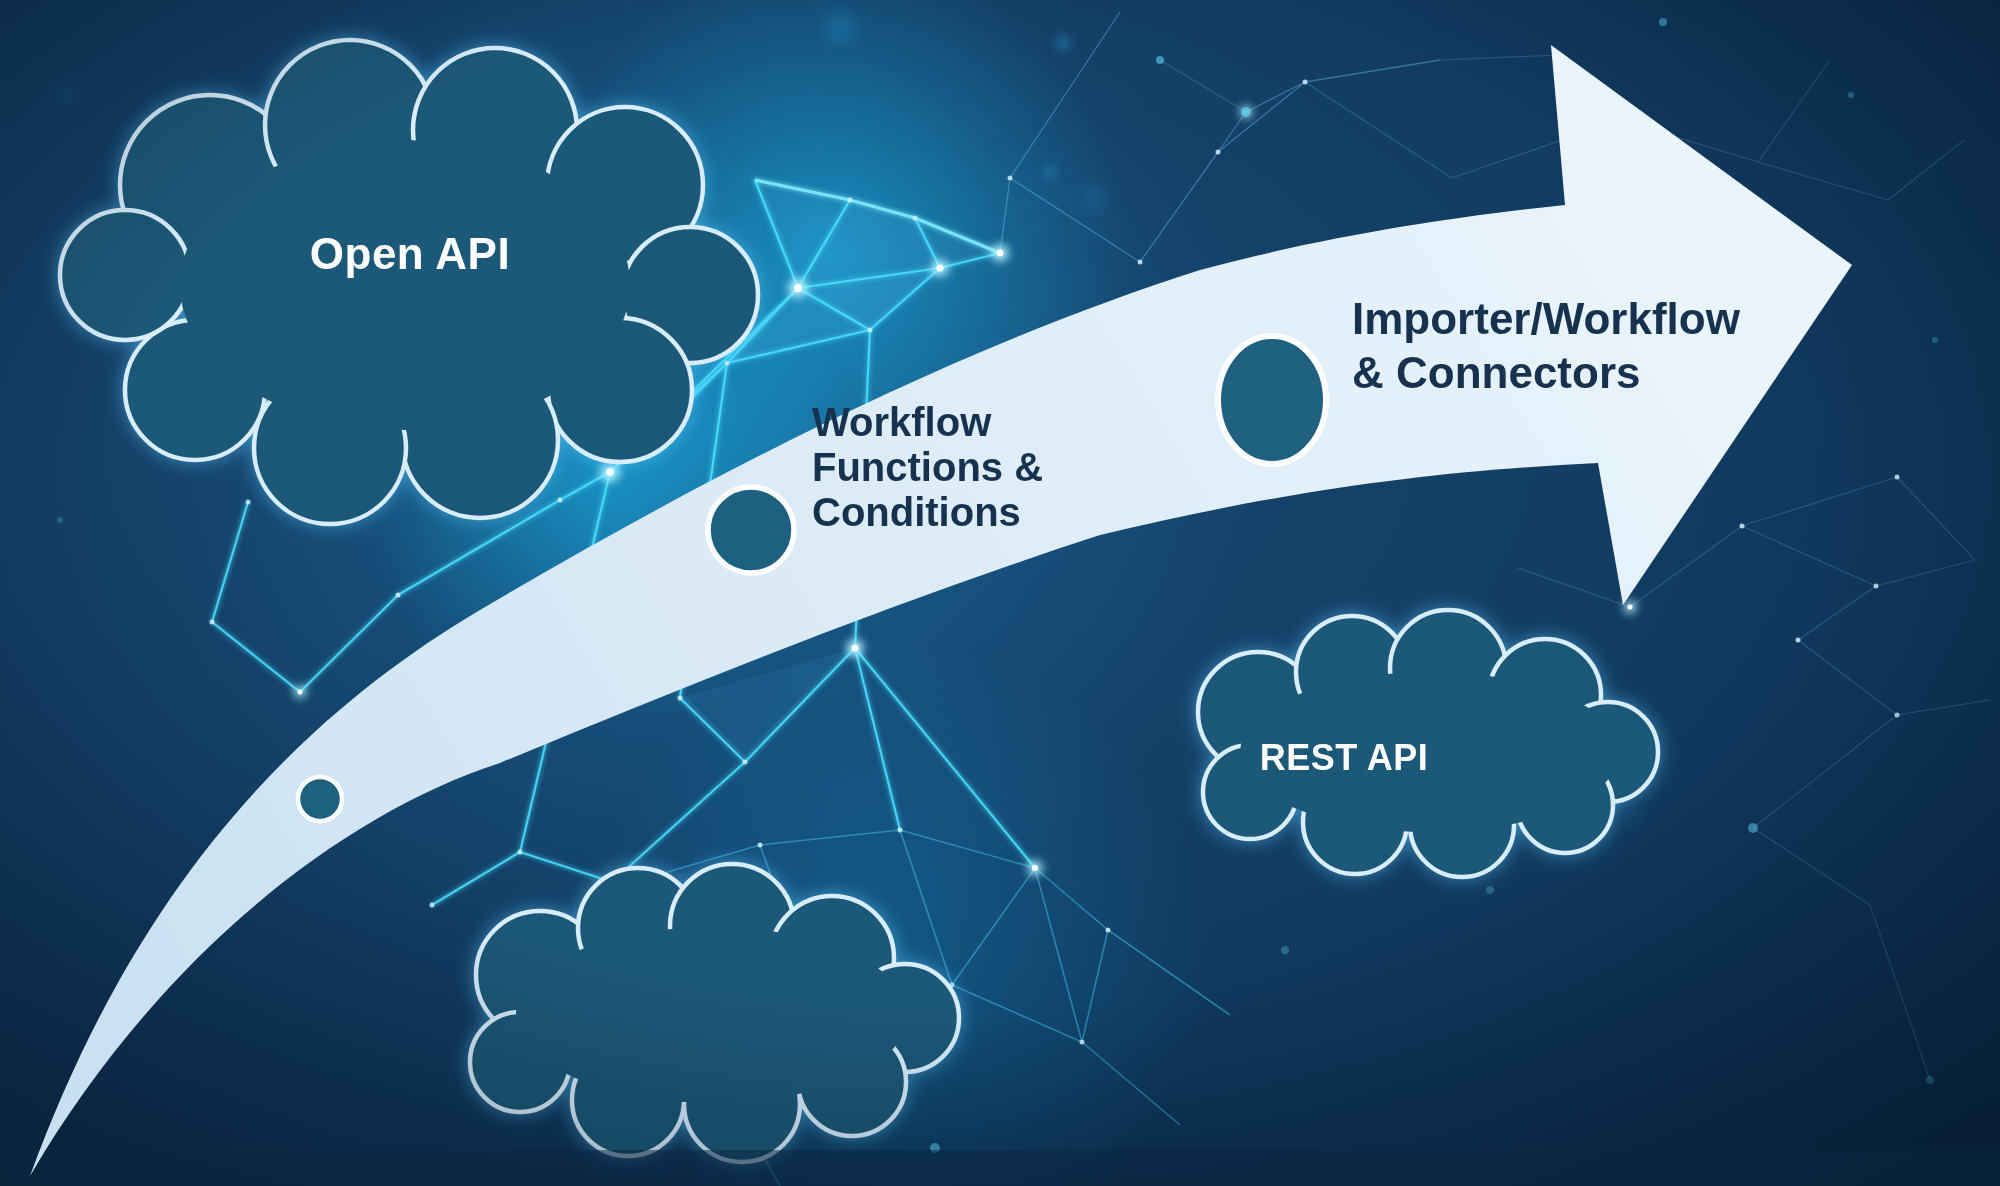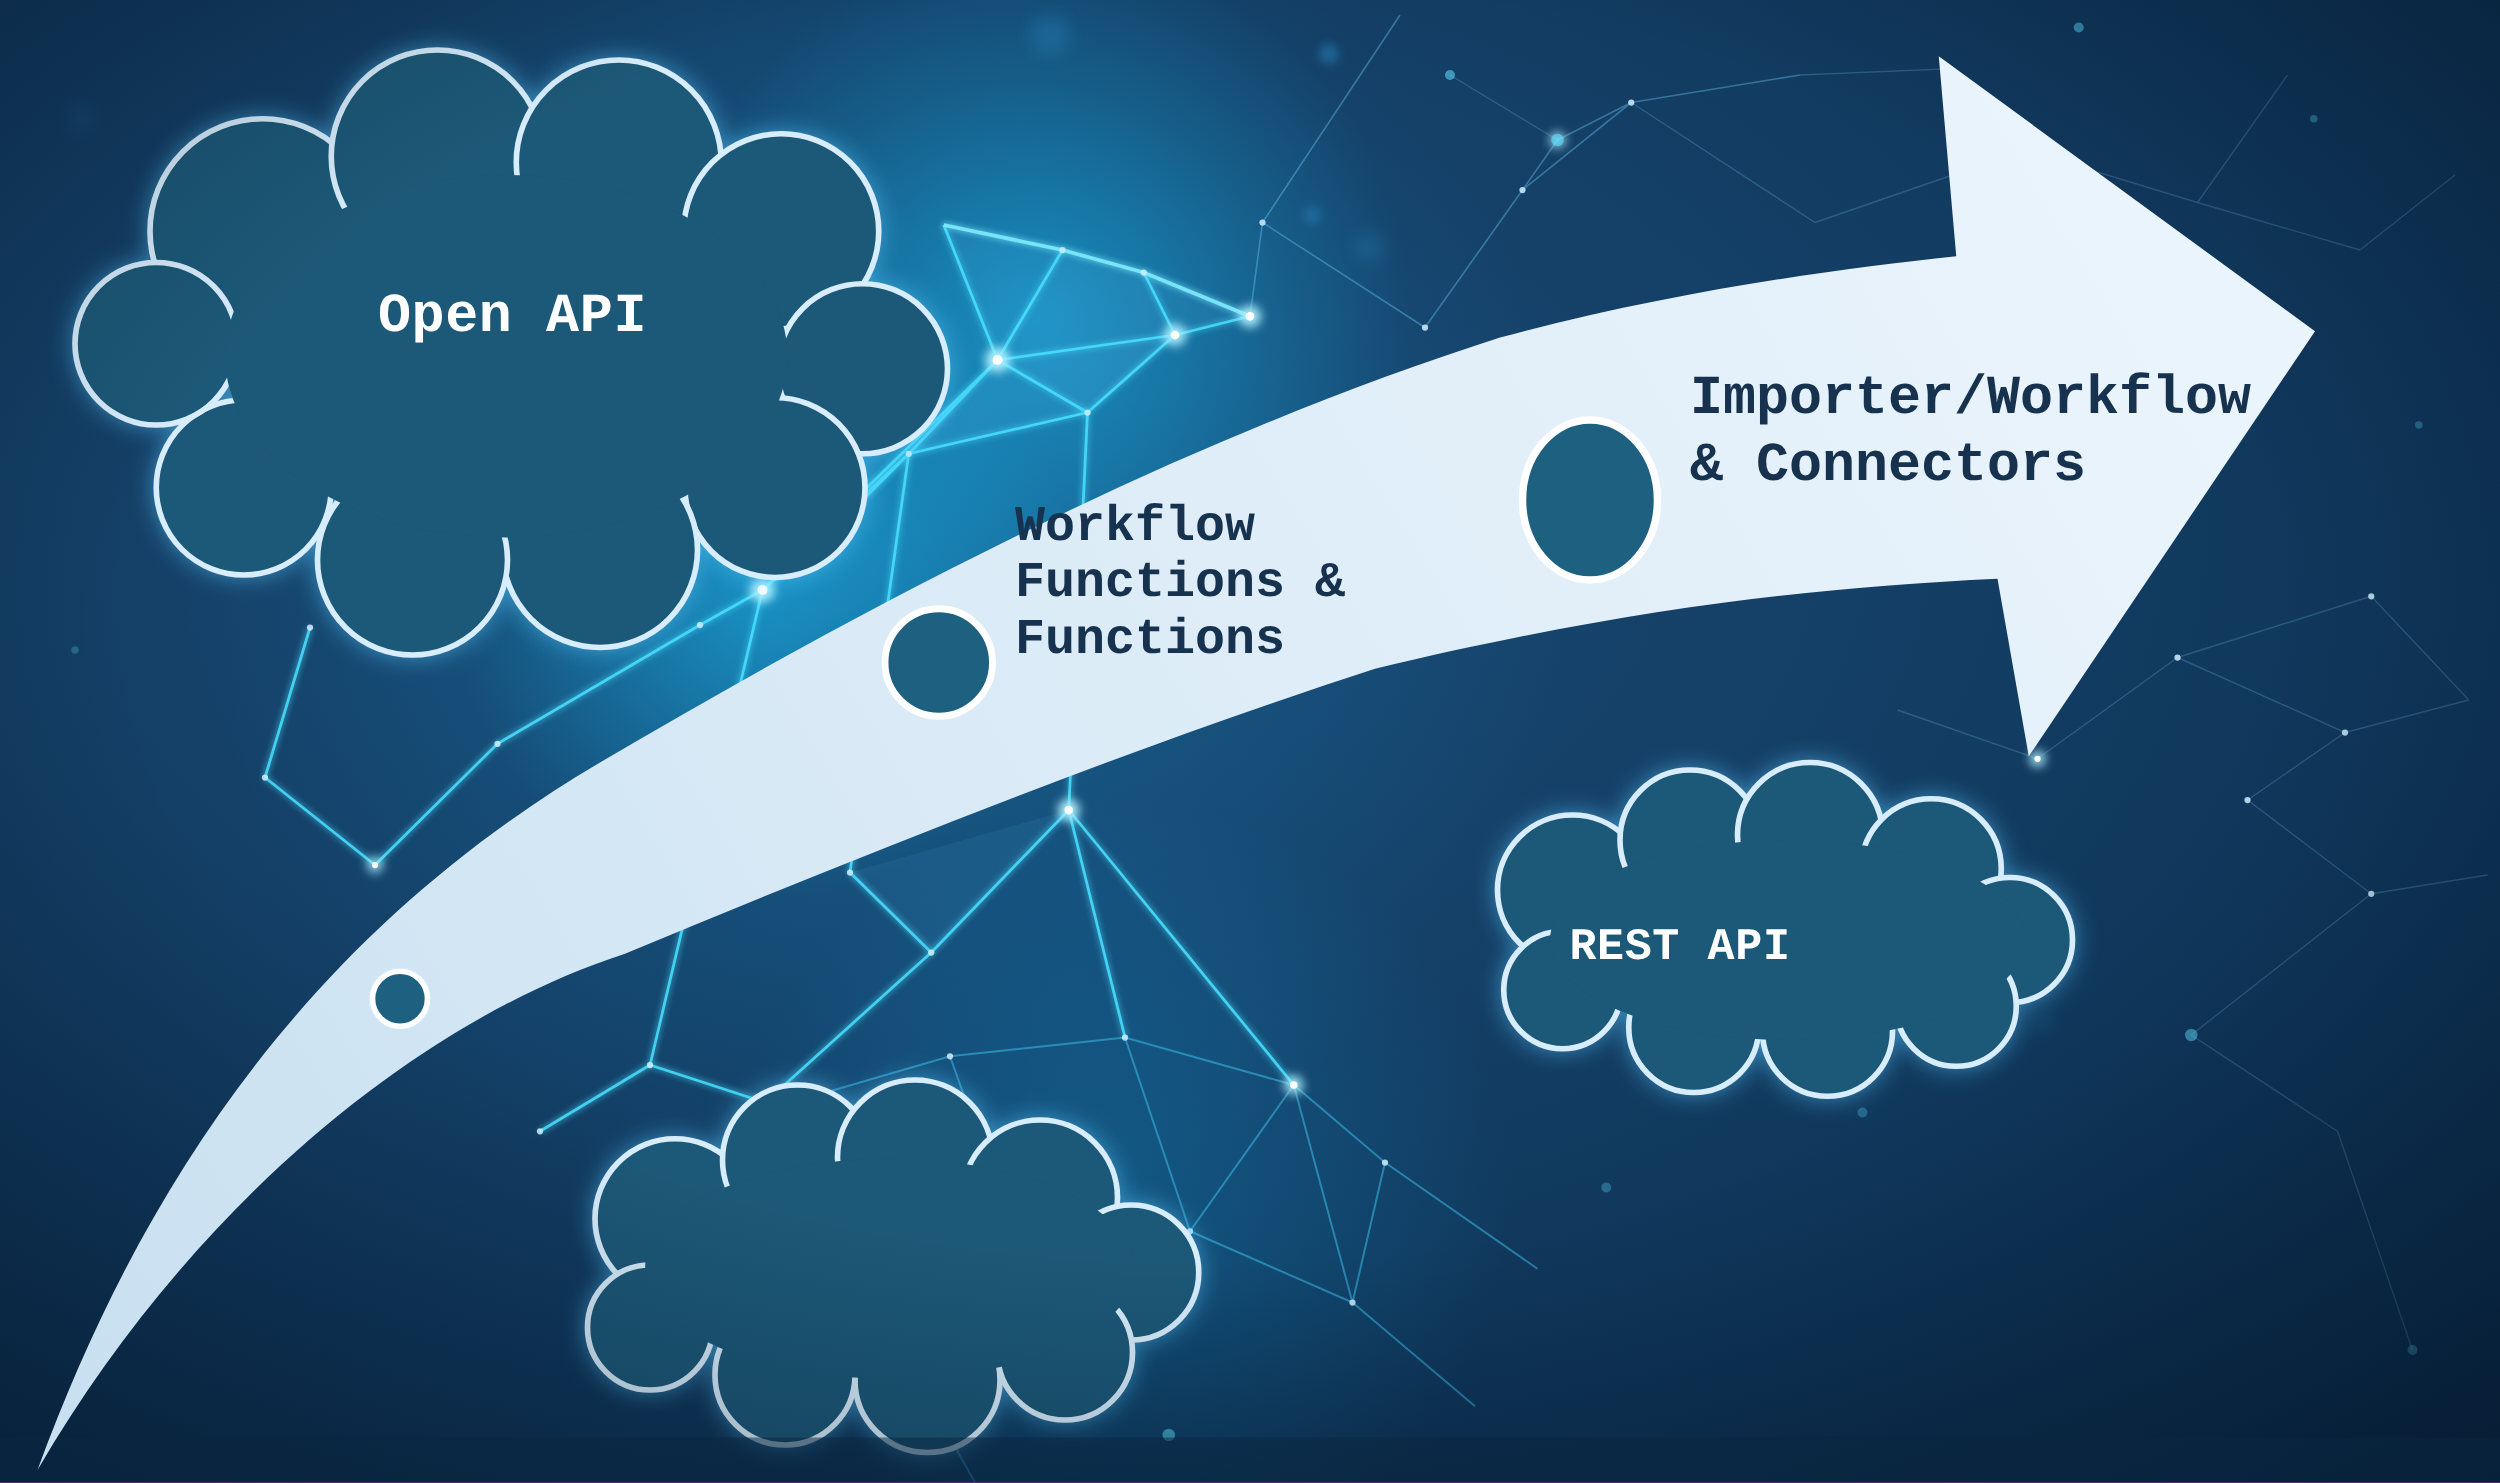--- a/index.html
+++ b/index.html
@@ -1,21 +1,21 @@
 <!DOCTYPE html>
 <html><head>
 <meta charset="utf-8">
 <style>
   html,body{margin:0;padding:0;background:#071e33;}
   #stage{
     position:relative;
     width:2000px;height:1186px;
     overflow:hidden;
-    font-family:Liberation Mono, monospace;
-    background:#d946ef;
+    font-family:Liberation Sans, sans-serif;
+    background:#8b5cf6;
   }
   #stage svg{position:absolute;left:0;top:0;width:2000px;height:1186px;display:block;}
   .label{position:absolute;font-weight:bold;color:#16324e;}
   .label .ln{display:block;}
   .cloud-label{position:absolute;font-weight:bold;color:#ffffff;text-align:center;}
   #lbl-open-api{left:190px;top:230px;width:440px;font-size:44px;line-height:48px;letter-spacing:.5px;}
   #lbl-rest-api{left:1124px;top:736px;width:440px;font-size:36px;line-height:44px;letter-spacing:.5px;}
   #lbl-rendering-api{left:430px;top:986px;width:500px;font-size:42px;line-height:46px;letter-spacing:.5px;}
   #lbl-macros{left:355px;top:702px;font-size:34px;line-height:40px;}
   #lbl-workflow{left:812px;top:400px;font-size:40px;line-height:45px;}
@@ -273,21 +273,21 @@
 
   <div class="cloud-label" id="lbl-open-api">Open API</div>
 
   <div class="cloud-label" id="lbl-rest-api">REST API</div>
 
 
 
   <div class="label" id="lbl-workflow">
     <span class="ln">Workflow</span>
     <span class="ln">Functions &amp;</span>
-    <span class="ln">Functions</span>
+    <span class="ln">Conditions</span>
   </div>
 
   <div class="label" id="lbl-importer">
     <span class="ln">Importer/Workflow</span>
     <span class="ln">&amp; Connectors</span>
   </div>
 
 </div>
 
 </body></html>

